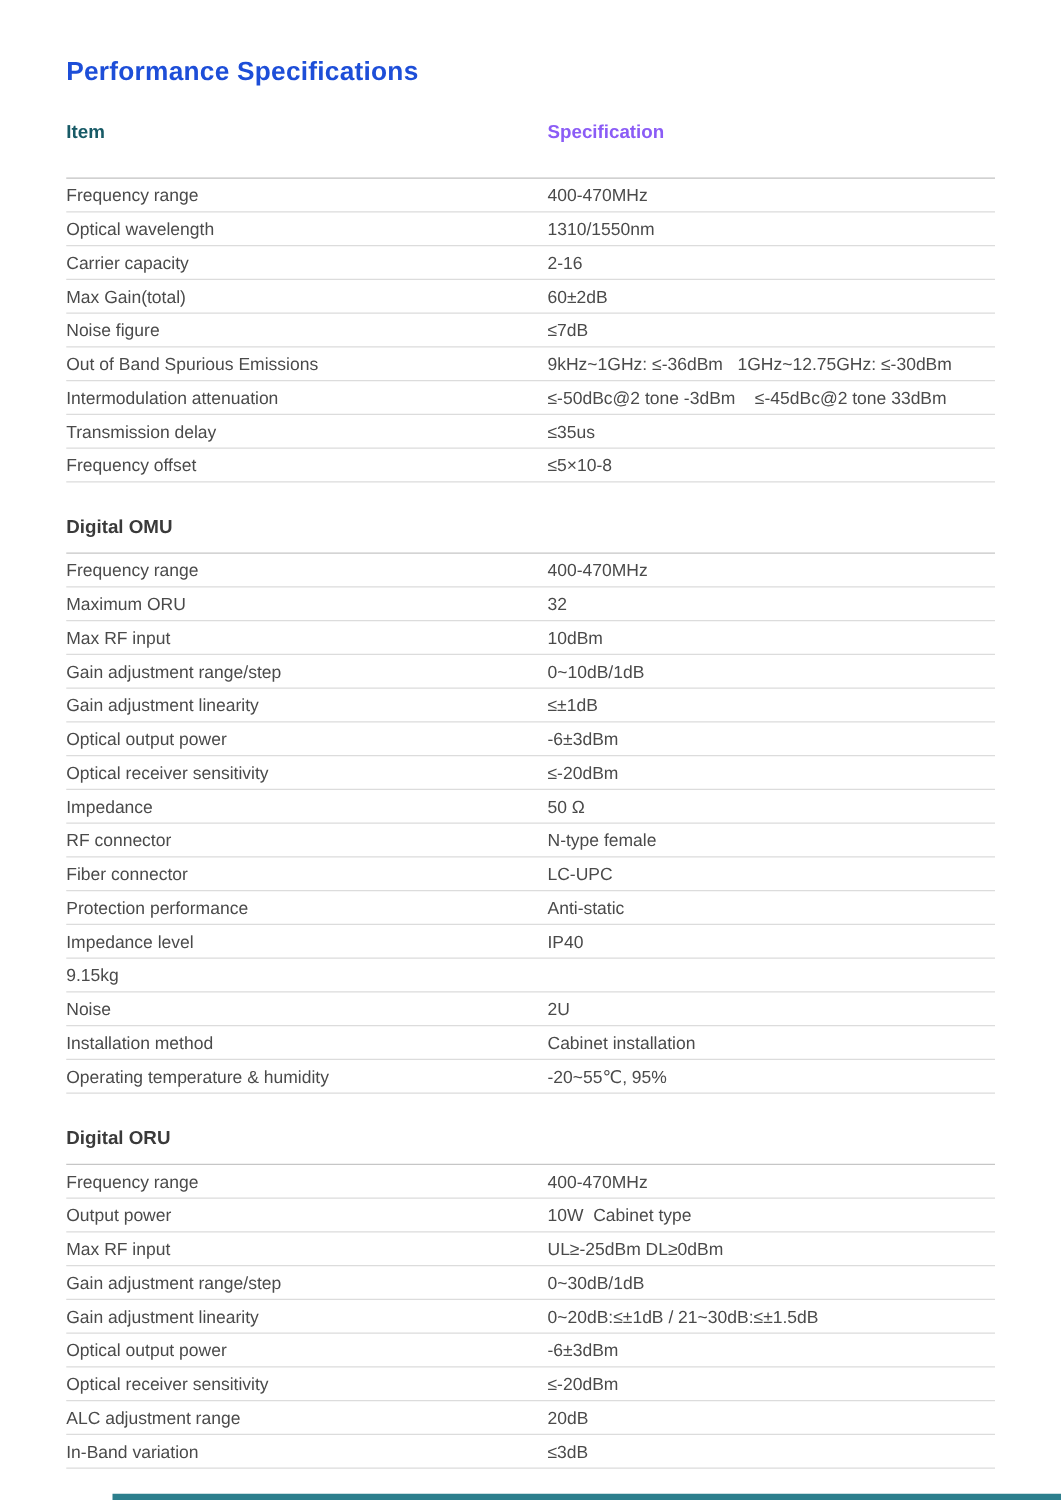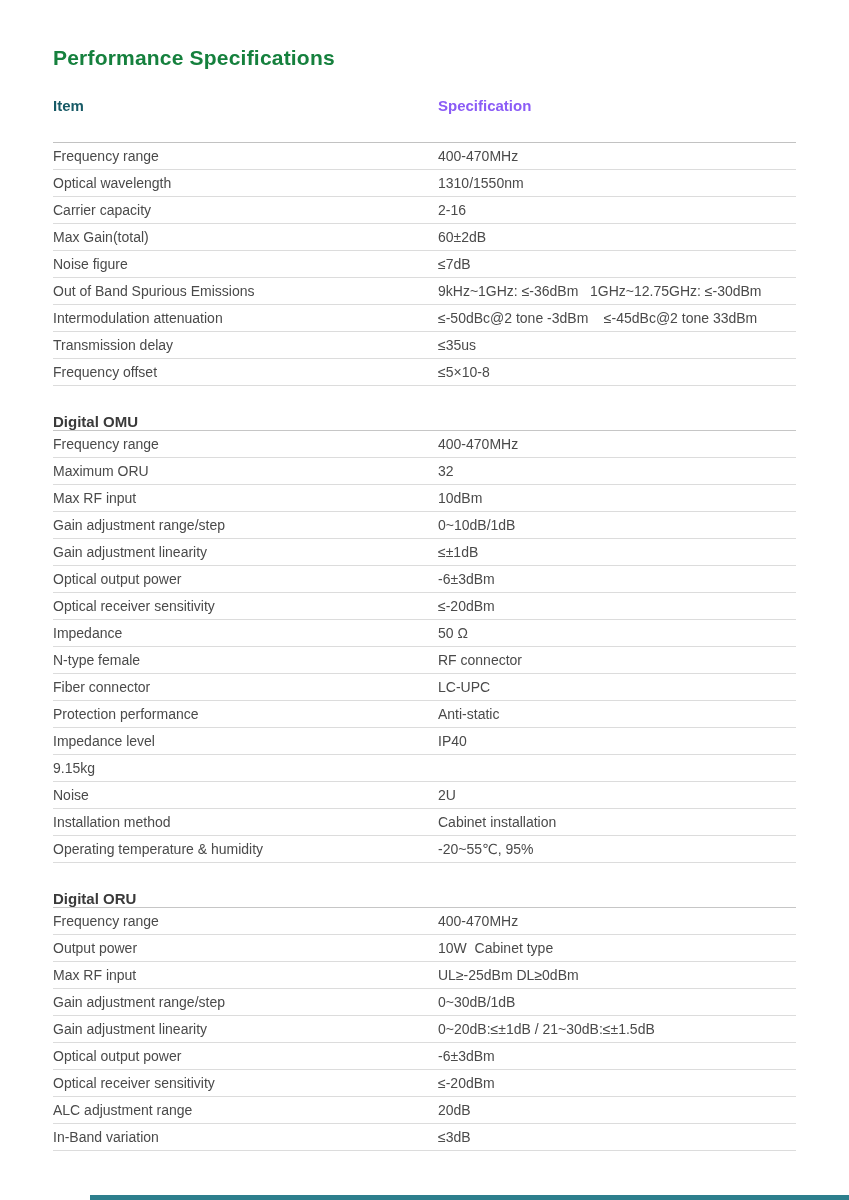--- a/index.html
+++ b/index.html
@@ -42,36 +42,37 @@
     border-bottom: 1px solid #dcdcdc;
   }
   .cell {
     font-size: 14px;
     color: #4a4a4a;
     white-space: pre-wrap;
     line-height: 1;
   }
   .section-heading {
     margin-top: 27px;
+    padding-bottom: 12px;
     border-bottom: 1px solid #c6c6c6;
     font-size: 15px;
     font-weight: bold;
     color: #3a3a3a;
   }
   .footer-bar {
     position: absolute;
     left: 90px; right: 0; bottom: 0;
     height: 5px;
   }
 </style>
 </head>
 <body>
 
 <div class="page">
-  <h1 class="doc-title" style="color: #15803d;">Performance Specifications</h1>
+  <h1 class="doc-title" style="color: #1d4ed8;">Performance Specifications</h1>
 
   <div class="thead">
     <div class="th" style="color: rgb(23, 90, 102);">Item</div>
     <div class="th" style="color: #8b5cf6;">Specification</div>
   </div>
 
   <div>
       <div class="row">
         <div class="cell item-cell">Frequency range</div>
         <div class="cell spec-cell">400-470MHz</div>
@@ -135,22 +136,22 @@
       </div>
       <div class="row">
         <div class="cell item-cell">Optical receiver sensitivity</div>
         <div class="cell spec-cell">≤-20dBm</div>
       </div>
       <div class="row">
         <div class="cell item-cell">Impedance</div>
         <div class="cell spec-cell">50 Ω</div>
       </div>
       <div class="row">
+        <div class="cell item-cell">RF connector</div>
         <div class="cell spec-cell">N-type female</div>
-        <div class="cell item-cell">RF connector</div>
       </div>
       <div class="row">
         <div class="cell item-cell">Fiber connector</div>
         <div class="cell spec-cell">LC-UPC</div>
       </div>
       <div class="row">
         <div class="cell item-cell">Protection performance</div>
         <div class="cell spec-cell">Anti-static</div>
       </div>
       <div class="row">

